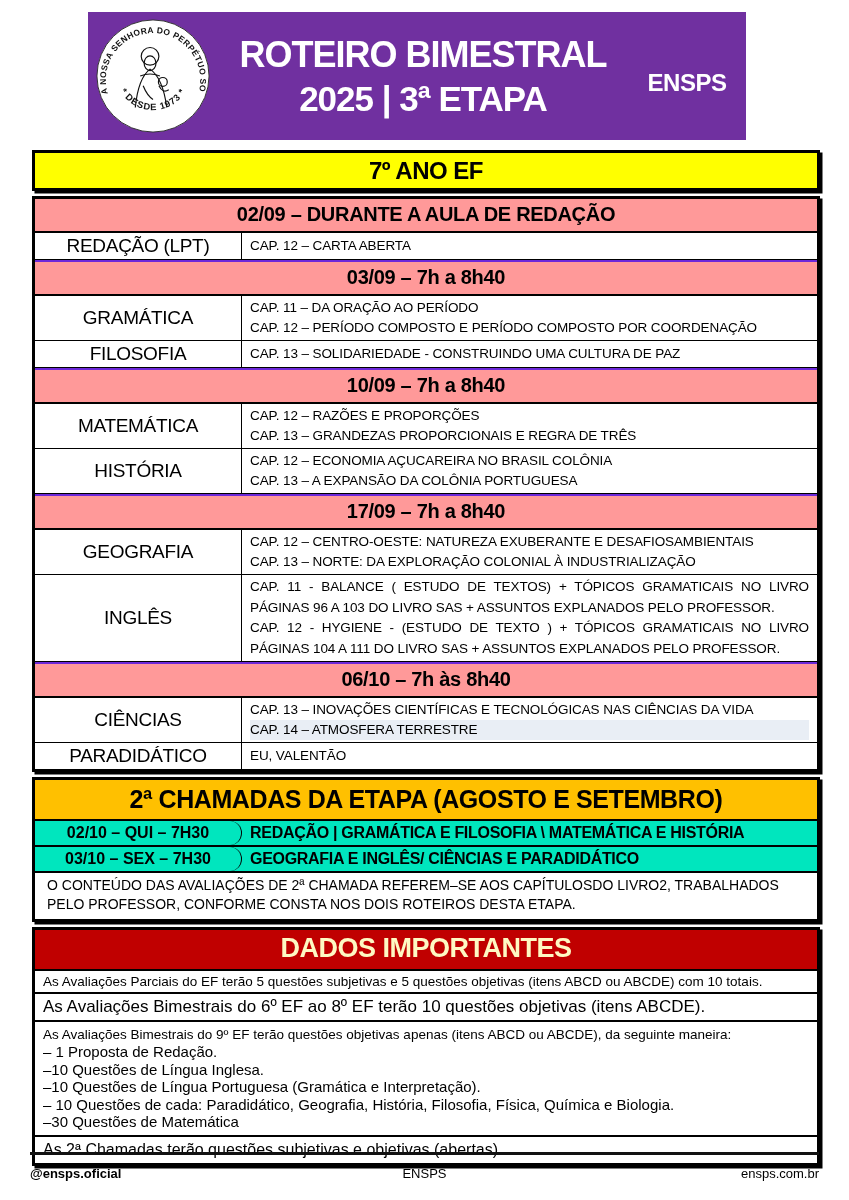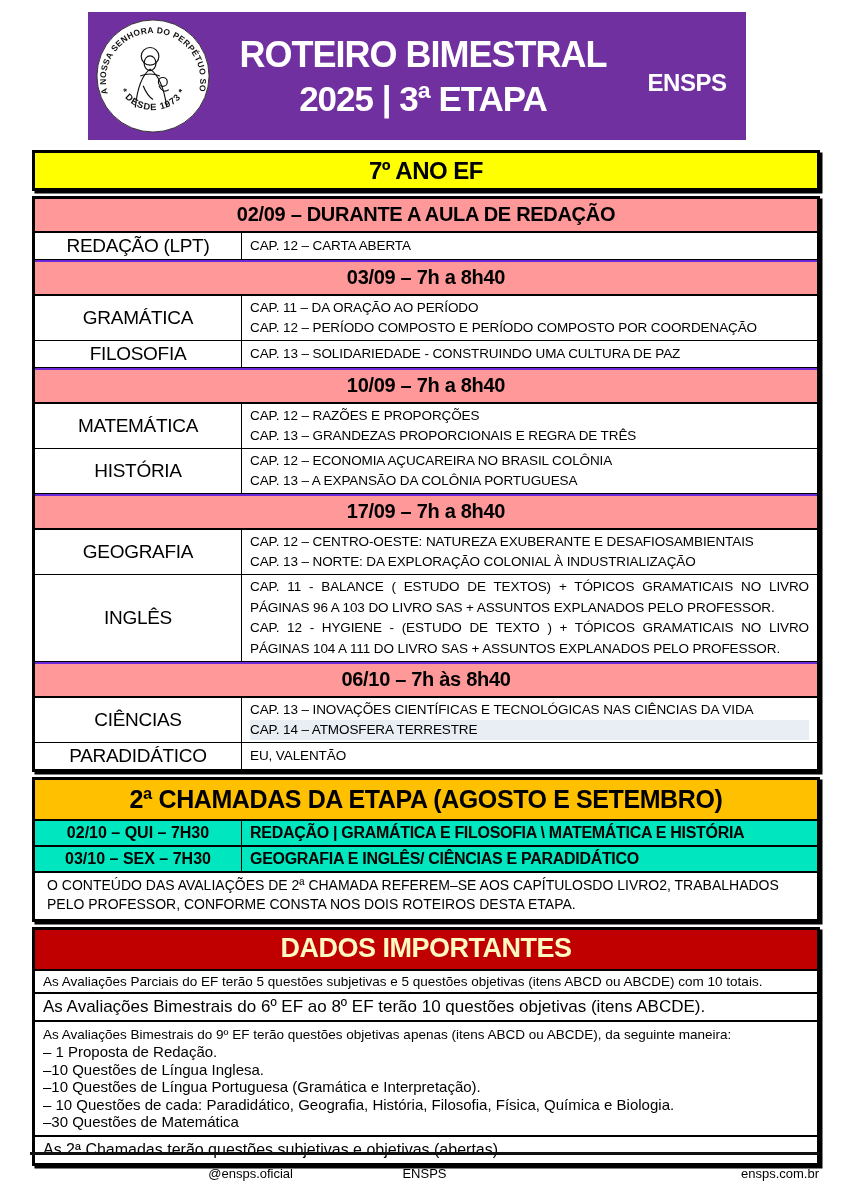--- a/index.html
+++ b/index.html
@@ -48,21 +48,21 @@
   .cont .line { line-height:20px; }
   .cont.justify .line { text-align:justify; line-height:20.5px; }
   .line.hl { background:#E9EEF5; }
 
   
   .makeup-title {
     background:#FFC000; font-weight:bold; font-size:25px; text-align:center;
     padding:5px 0; border-bottom:2px solid #000; letter-spacing:-0.4px;
   }
   .mrow { display:flex; background:#00E6BE; border-bottom:2px solid #000; font-weight:bold; }
-  .mrow .when { width:207px; min-width:207px; border-right:1.5px solid #000; text-align:center; font-size:16px; padding:3px 0; }
+  .mrow .when { width:207px; min-width:207px; border-right:1.5px solid #000; text-align:center; font-size:16px; padding:3px 0;border-radius:12px; }
   .mrow .subjects { flex:1; font-size:16px; padding:3px 8px; letter-spacing:-0.3px; }
   .makeup-note { padding:3px 12px 5px 12px; font-size:14px; text-align:left; line-height:19px; }
 
   
   .imp-title {
     background:#C00000; color:#fef9c3; font-weight:bold; font-size:27px; text-align:center;
     padding:3px 0 5px 0; border-bottom:2px solid #000; letter-spacing:-0.5px;
   }
   .note { border-bottom:2px solid #000; padding:2px 8px; }
   .note:last-child { border-bottom:none; }
@@ -71,21 +71,21 @@
   .note.n3 .intro { font-size:13.5px; line-height:17px; padding-top:2px; }
   .note.n3 .item { font-size:15px; line-height:17.5px; }
   .note.n3 { padding-bottom:4px; }
   .note.n4 { font-size:16px; padding:4px 8px; }
 
   
   .footer {
     position:absolute; left:30px; width:789px; top:1152px;
     border-top:3.5px solid #111; padding-top:11px; display:flex; font-size:13px;
   }
-  .footer .f-left { flex:1; text-align:right; font-weight:normal; }
+  .footer .f-left { flex:1; text-align:left; font-weight:bold; }
   .footer .f-center { flex:1; text-align:center; }
   .footer .f-right { flex:1; text-align:right; }
 </style>
 </head>
 <body>
 
 <div class="page">
 
   <div class="purple-header">
     <div class="logo-wrap">

